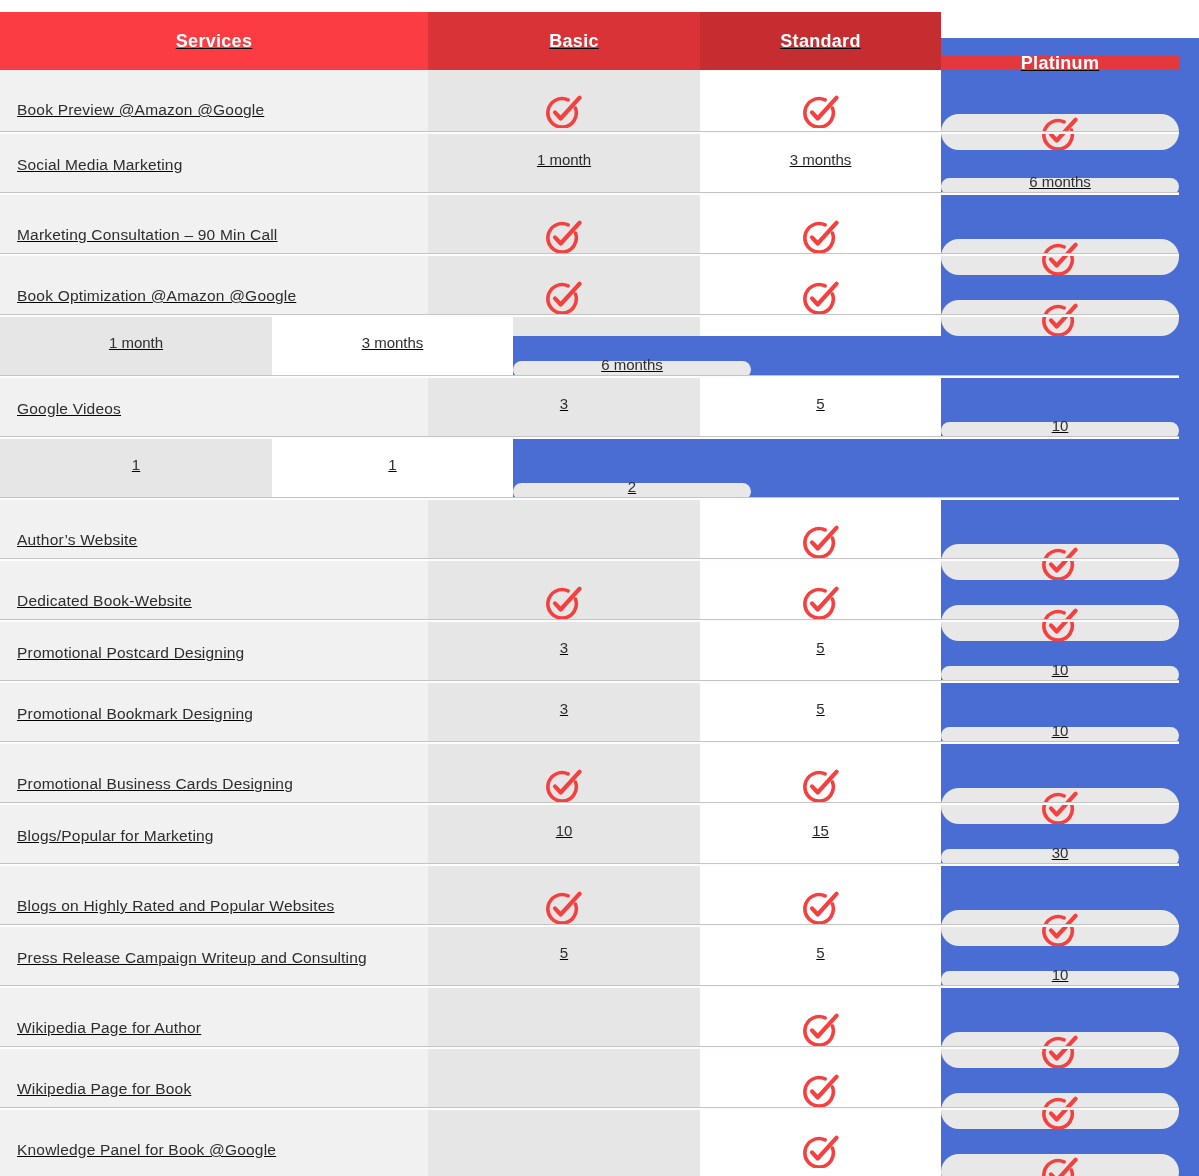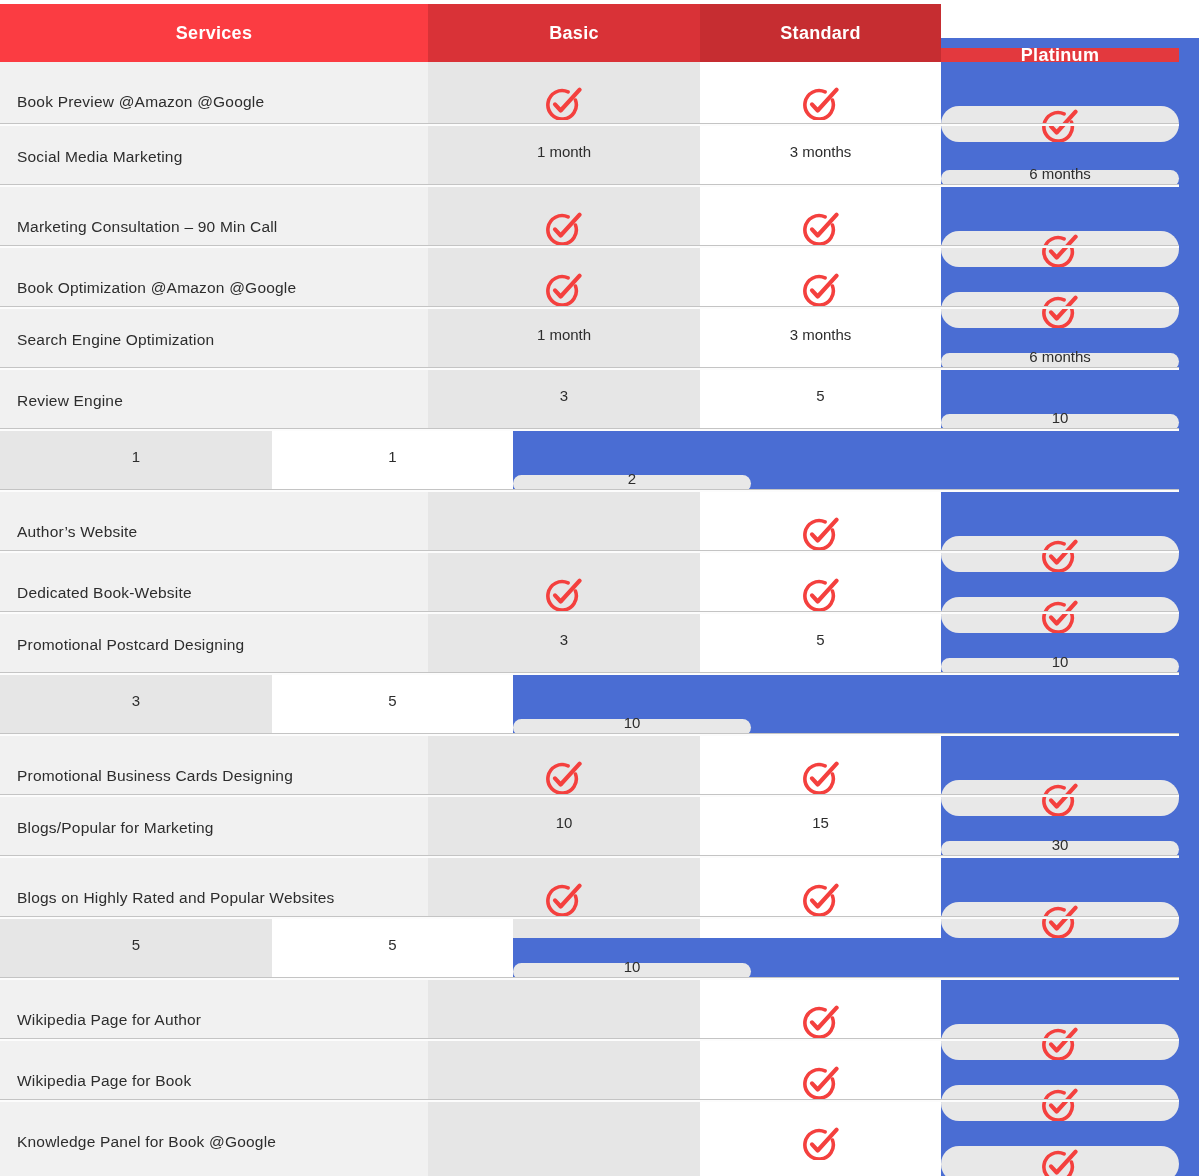--- a/index.html
+++ b/index.html
@@ -8,23 +8,23 @@
     width:1199px;height:1176px;
     overflow:hidden;
     font-family:"Liberation Sans","DejaVu Sans",sans-serif;
     background:#ffffff;
   }
   .shadow{
     position:absolute;left:33px;top:38px;right:0;bottom:0;
     background:var(--shadow-blue);
   }
   .table{
-    position:absolute;left:0;top:4px;
+    position:absolute;left:0;top:12px;
     width:1179px;height:1156px;
-    display:flex;flex-direction:column;
+    display:flex;flex-direction:column;text-decoration:underline;
   }
   .header{display:flex;height:58px;flex:none;}
   .hcell{
     display:flex;align-items:center;justify-content:center;
     color:#ffffff;font-size:18px;font-weight:700;letter-spacing:.3px;
     box-sizing:border-box;
   }
   .col0{width:428px;flex:none;box-sizing:border-box;}
   .col1{width:272px;flex:none;box-sizing:border-box;}
   .col2{width:241px;flex:none;box-sizing:border-box;}
@@ -145,35 +145,34 @@
             <div class="cell col3">
               <svg class="check" width="38" height="36" viewBox="0 0 40 38" fill="none">
                 <path d="M32.1 16.9 A15 15 0 1 1 24.3 8.4" stroke="currentColor" stroke-width="3.8" stroke-linecap="round" fill="none"></path>
                 <path d="M10.5 21.5 L16.5 28 L36.5 6" stroke="currentColor" stroke-width="4.4" stroke-linecap="round" stroke-linejoin="round" fill="none"></path>
               </svg>
             </div>
           </div>
         </div>
         <div class="row">
           <div class="cells">
-            <div class="cell col0">Search Engine Optimization</div>
             <div class="cell col1">
               <span class="val">1 month</span>
             </div>
             <div class="cell col2">
               <span class="val">3 months</span>
             </div>
             <div class="cell col3">
               <span class="val">6 months</span>
             </div>
           </div>
         </div>
         <div class="row">
           <div class="cells">
-            <div class="cell col0">Review Engine</div>
+            <div class="cell col0">Google Videos</div>
             <div class="cell col1">
               <span class="val">3</span>
             </div>
             <div class="cell col2">
               <span class="val">5</span>
             </div>
             <div class="cell col3">
               <span class="val">10</span>
             </div>
           </div>
@@ -241,20 +240,21 @@
             <div class="cell col2">
               <span class="val">5</span>
             </div>
             <div class="cell col3">
               <span class="val">10</span>
             </div>
           </div>
         </div>
         <div class="row">
           <div class="cells">
+            <div class="cell col0">Promotional Bookmark Designing</div>
             <div class="cell col1">
               <span class="val">3</span>
             </div>
             <div class="cell col2">
               <span class="val">5</span>
             </div>
             <div class="cell col3">
               <span class="val">10</span>
             </div>
           </div>
@@ -314,20 +314,21 @@
             <div class="cell col3">
               <svg class="check" width="38" height="36" viewBox="0 0 40 38" fill="none">
                 <path d="M32.1 16.9 A15 15 0 1 1 24.3 8.4" stroke="currentColor" stroke-width="3.8" stroke-linecap="round" fill="none"></path>
                 <path d="M10.5 21.5 L16.5 28 L36.5 6" stroke="currentColor" stroke-width="4.4" stroke-linecap="round" stroke-linejoin="round" fill="none"></path>
               </svg>
             </div>
           </div>
         </div>
         <div class="row">
           <div class="cells">
+            <div class="cell col0">Press Release Campaign Writeup and Consulting</div>
             <div class="cell col1">
               <span class="val">5</span>
             </div>
             <div class="cell col2">
               <span class="val">5</span>
             </div>
             <div class="cell col3">
               <span class="val">10</span>
             </div>
           </div>

